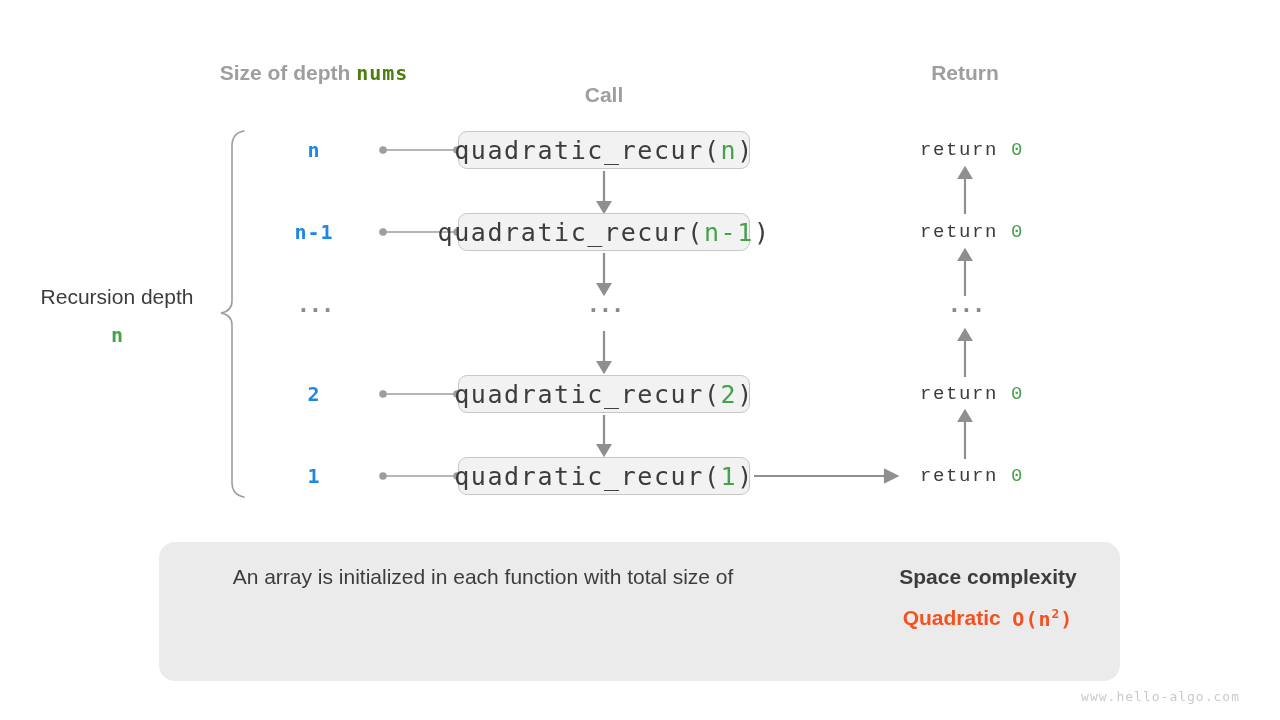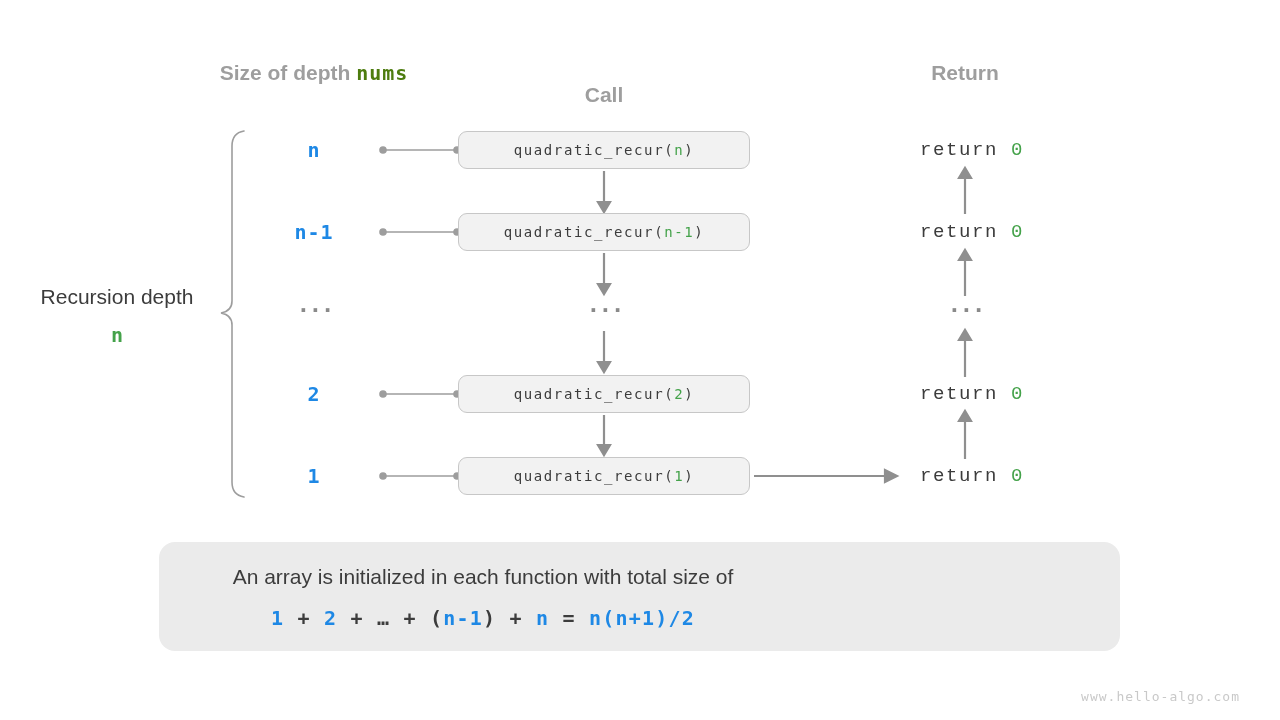--- a/index.html
+++ b/index.html
@@ -13,21 +13,21 @@
   .hdr{font-size:21px;font-weight:bold;color:#9e9e9e;}
   .hdr-code{font-family:"DejaVu Sans Mono","Liberation Mono",monospace;font-size:20px;font-weight:bold;color:#4d7c0f;letter-spacing:1px;}
 
   .size-label{font-family:"DejaVu Sans Mono","Liberation Mono",monospace;font-size:20px;font-weight:bold;color:#1e88e5;letter-spacing:1px;}
 
   .callbox{
     position:absolute;left:458px;width:292px;height:38px;box-sizing:border-box;
     background:#f2f2f2;border:1px solid #c7c7c7;border-radius:9px;
     display:flex;align-items:center;justify-content:center;
     font-family:"DejaVu Sans Mono","Liberation Mono",monospace;
-    font-size:14px;color:#3c3c3c;letter-spacing:1.6px;white-space:pre;
+    font-size:25px;color:#3c3c3c;letter-spacing:1.6px;white-space:pre;
   }
   .ret{
     font-family:Liberation Mono, monospace;
     font-size:19px;color:#3c3c3c;letter-spacing:1.6px;white-space:pre;text-align:right;
   }
   .green{color:#44a24a;}
   .blue{color:#1e88e5;}
   .dark{color:#3c3c3c;}
 
   .dots{
@@ -35,21 +35,21 @@
     font-weight:bold;font-size:22px;letter-spacing:-1px;color:#8a8a8a;
     transform:translate(-50%,-80%);white-space:pre;
   }
 
   .depth-title{font-size:21px;color:#3c3c3c;}
   .depth-n{font-family:"DejaVu Sans Mono","Liberation Mono",monospace;font-size:20px;font-weight:bold;color:#44a24a;}
 
   .trigger{font-size:21px;font-weight:bold;color:#9e9e9e;}
 
   .summary-box{
-    position:absolute;left:159px;top:542px;width:961px;height:109px;
+    position:absolute;left:159px;top:542px;width:961px;height:139px;
     background:#ebebeb;border-radius:16px;
   }
   .sum-line1{font-size:21px;color:#3c3c3c;}
   .formula{font-family:"DejaVu Sans Mono","Liberation Mono",monospace;font-size:20px;font-weight:bold;letter-spacing:1.2px;white-space:pre;}
   .space-title{font-size:21px;font-weight:bold;color:#3c3c3c;}
   .complexity{font-size:21px;font-weight:bold;color:#f4511e;white-space:pre;}
   .complexity .o-mono{font-family:"DejaVu Sans Mono","Liberation Mono",monospace;font-size:20px;letter-spacing:1px;}
   .complexity sup{font-size:13px;}
 
   .watermark{
@@ -137,18 +137,19 @@
 
   <div class="abs ctr ret" style="left:972px;top:150px;"><span>return </span><span class="green">0</span></div>
   <div class="abs ctr ret" style="left:972px;top:232px;"><span>return </span><span class="green">0</span></div>
   <div class="abs dots" style="left:966px;top:312px;">...</div>
   <div class="abs ctr ret" style="left:972px;top:394px;"><span>return </span><span class="green">0</span></div>
   <div class="abs ctr ret" style="left:972px;top:476px;"><span>return </span><span class="green">0</span></div>
 
 
   <div class="summary-box">
     <div class="abs ctr sum-line1" style="left:324px;top:35px;">An array is initialized in each function with total size of</div>
-    <div class="abs ctr formula" style="left:324px;top:76px;"><span class="blue">1</span><span class="dark"> + </span><span class="blue">2</span><span class="dark"> + … + (</span><span class="blue">n-1</span><span class="dark">) + </span><span class="blue">n</span><span class="dark"> = </span><span class="blue">n(n+1)/2</span></div>
+    <div class="abs ctr space-title" style="left:829px;top:35px;">Space complexity</div>
+    <div class="abs ctr complexity" style="left:829px;top:76px;"><span>Quadratic</span><span>  </span><span class="o-mono"><span>O(n</span><sup>2</sup><span>)</span></span></div>
   </div>
 
   <div class="abs watermark" style="right:40px;top:681px;">www.hello-algo.com</div>
 
 </div>
 
 </body></html>

